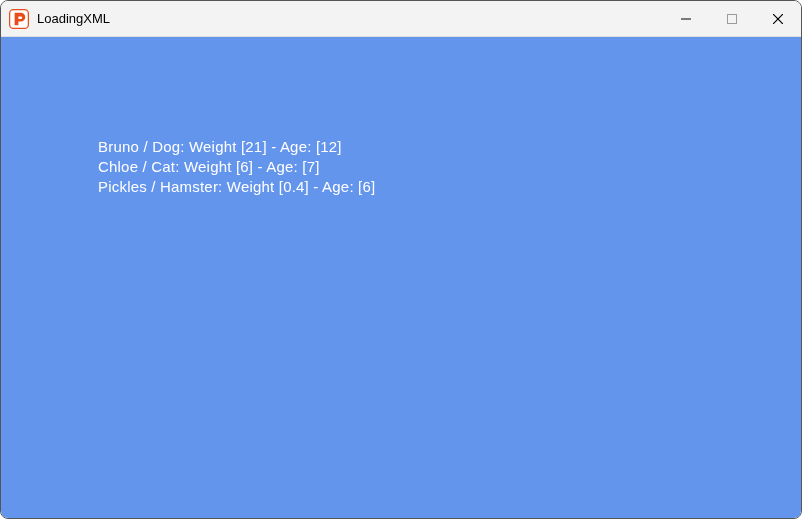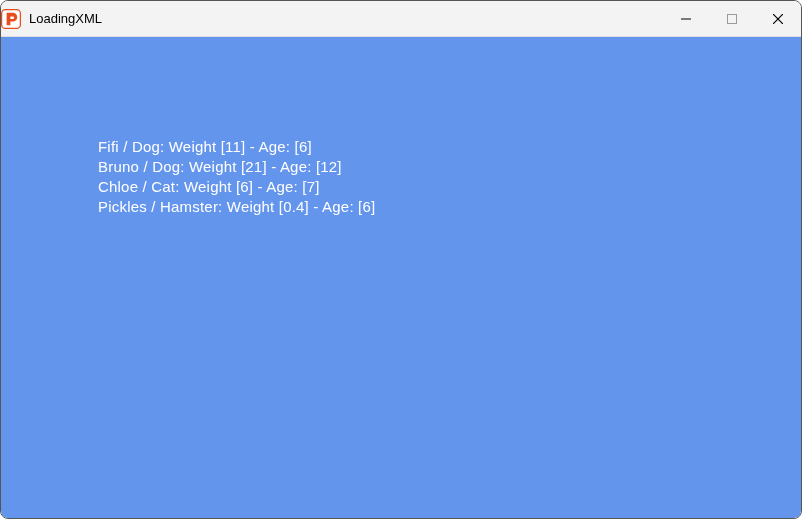--- a/index.html
+++ b/index.html
@@ -9,20 +9,21 @@
       background: #fff;
       border: 1px solid #555;
       border-radius: 8px;
       overflow: hidden;
       display: flex; flex-direction: column;
     }
     .titlebar {
       height: 36px;
       background: #f3f3f3;
       display: flex; align-items: center;
+      padding-left: 8px;
       border-bottom: 1px solid #e0e0e0;
       flex: 0 0 auto;
     }
     .app-icon {
       width: 20px; height: 20px; margin-right: 8px;
       display: flex; align-items: center; justify-content: center;
     }
     .app-icon svg { width: 20px; height: 20px; }
     .title-text {
       font-size: 13px; color: #000;
@@ -80,19 +81,18 @@
       <div class="win-btn">
         <svg viewBox="0 0 10 10">
           <line x1="0" y1="0" x2="10" y2="10" stroke="currentColor" stroke-width="1.2"></line>
           <line x1="10" y1="0" x2="0" y2="10" stroke="currentColor" stroke-width="1.2"></line>
         </svg>
       </div>
     </div>
   </div>
   <div class="client">
     <div class="pet-list" id="pet-list">
-        <div class="pet-line">Fifi / Dog: Weight [11] - Age: [6]</div>
         <div class="pet-line">Bruno / Dog: Weight [21] - Age: [12]</div>
         <div class="pet-line">Chloe / Cat: Weight [6] - Age: [7]</div>
         <div class="pet-line">Pickles / Hamster: Weight [0.4] - Age: [6]</div>
       </div>
   </div>
 </div>
 
 </body></html>

